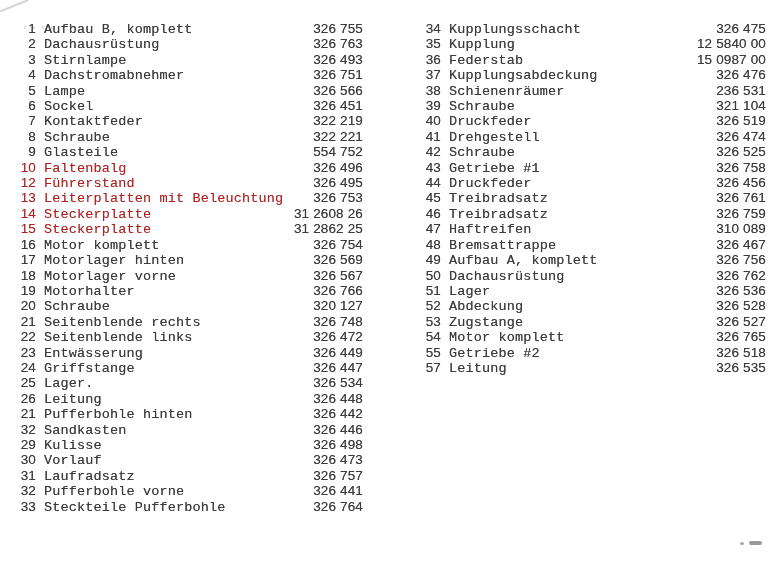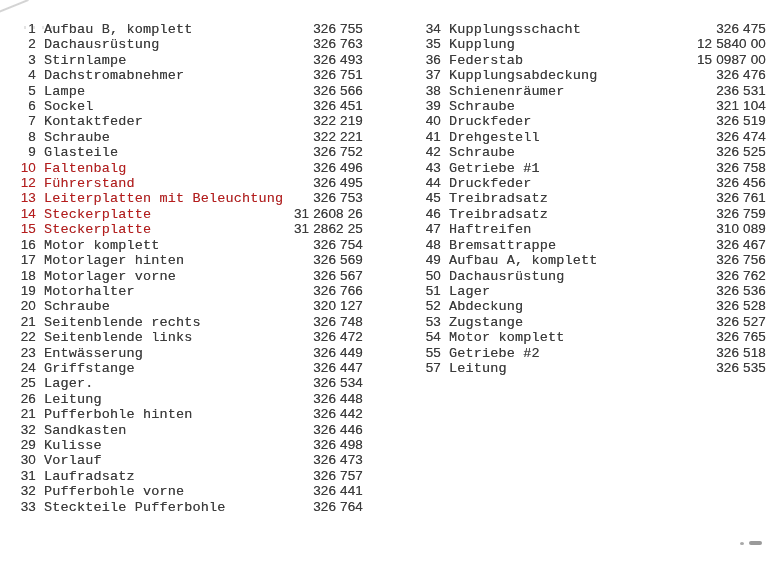--- a/index.html
+++ b/index.html
@@ -128,21 +128,21 @@
         <span class="num">322 219</span>
       </div>
       <div class="row">
         <span class="idx">8</span>
         <span class="label">Schraube</span>
         <span class="num">322 221</span>
       </div>
       <div class="row">
         <span class="idx">9</span>
         <span class="label">Glasteile</span>
-        <span class="num">326 752</span>
+        <span class="num">554 752</span>
       </div>
       <div class="row faded">
         <span class="idx">10</span>
         <span class="label">Faltenbalg</span>
         <span class="num">326 496</span>
       </div>
       <div class="row faded">
         <span class="idx">12</span>
         <span class="label">Führerstand</span>
         <span class="num">326 495</span>

